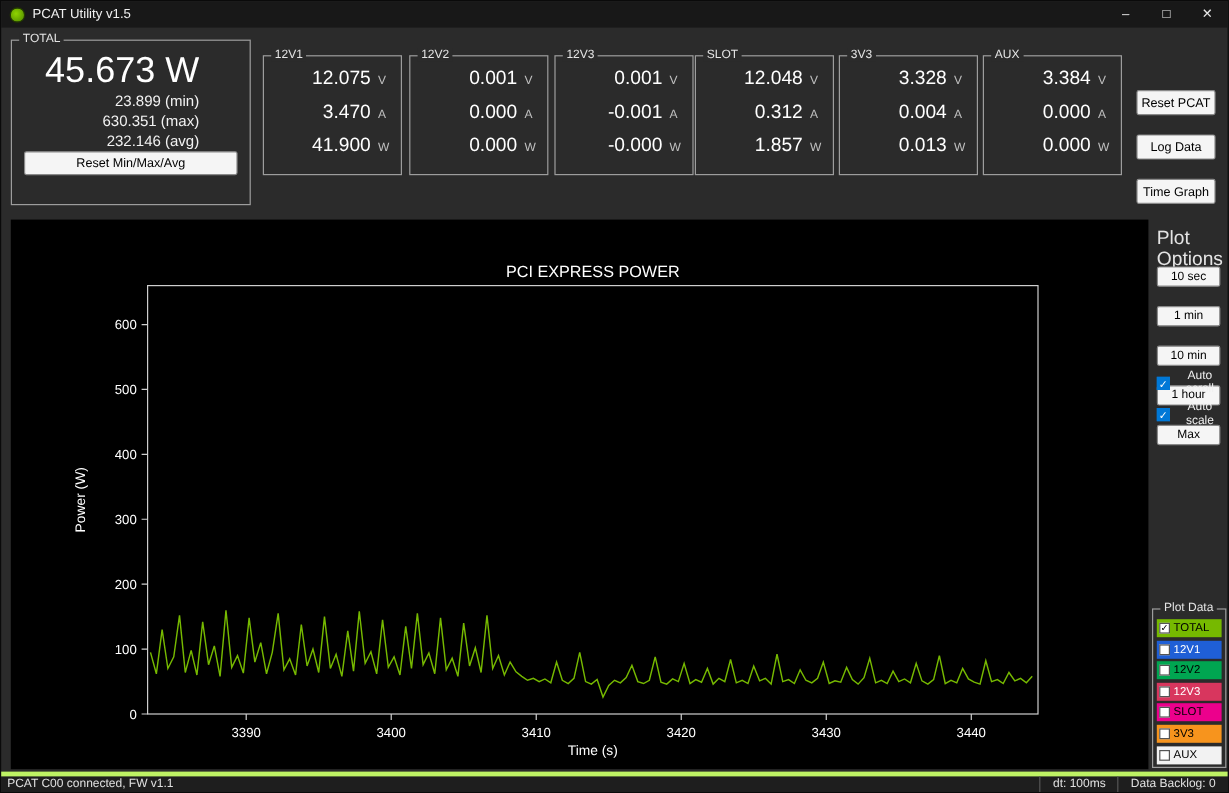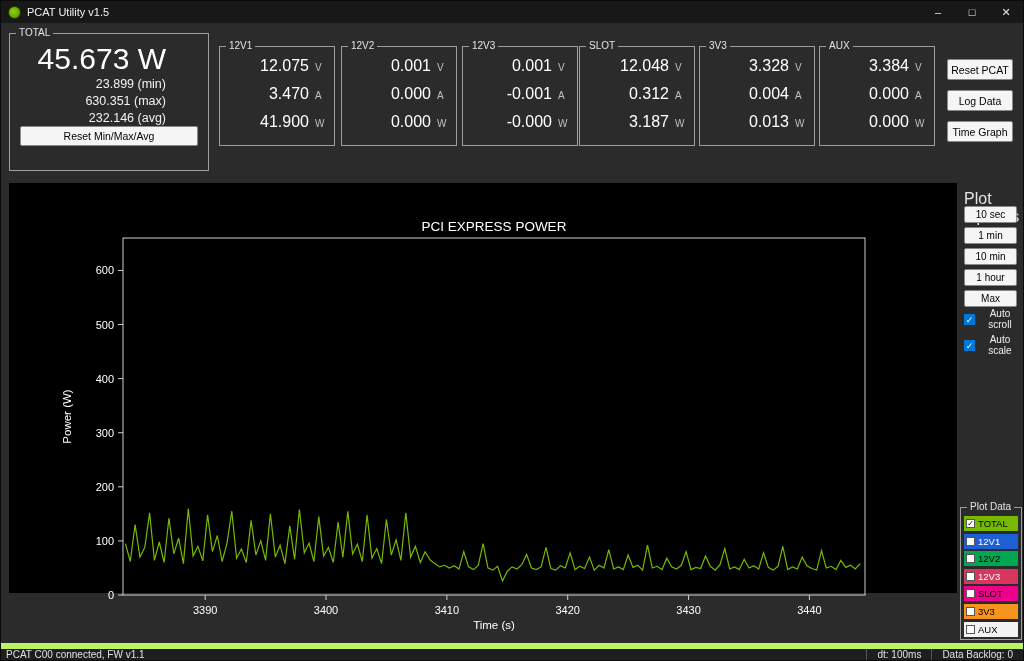--- a/index.html
+++ b/index.html
@@ -14,54 +14,54 @@
   .win-btn { width:34px; height:100%; background:transparent; border:none; color:#e8e8e8; font-size:11px; line-height:22px; text-align:center; }
 
   
   .groupbox { position:absolute; border:1px solid #9d9d9d; }
   .group-label { position:absolute; top:-7px; left:6px; background:#2b2b2b; padding:0 3px; font-size:10px; color:#e4e4e4; white-space:nowrap; }
 
   
   .total-box { left:8px; top:32px; width:200px; height:138px; }
   .total-value { margin-top:8px; padding-right:42px; text-align:right; font-size:30px; color:#ffffff; }
   .total-stat { padding-right:42px; text-align:right; font-size:12.5px; line-height:17px; color:#f2f2f2; }
-  .btn { background:#f5f5f5; border:1px solid #8a8a8a; border-radius:2px; color:#000; font-size:10.5px; font-family:"Liberation Sans", sans-serif; }
+  .btn { background:#f5f5f5; border:1px solid #8a8a8a; border-radius:2px; color:#000; font-size:10.5px; font-family:"Liberation Sans", sans-serif;margin-top:16px; }
   .reset-mma { position:absolute; left:10px; right:10px; bottom:24px; height:20px; }
 
   
   .rail-box { top:45px; width:116px; height:100px; padding-top:10px; }
   .rail-row { display:flex; justify-content:flex-end; align-items:baseline; height:28px; padding-right:9px; }
   .rail-value { font-size:16px; color:#ffffff; }
   .rail-unit { font-size:10px; color:#c0c0c0; margin-left:6px; width:10px; }
 
   
   #action-buttons { position:absolute; left:946px; top:58px; width:66px; }
   #action-buttons .btn { display:block; width:66px; height:21px; margin-bottom:10px; }
 
   
-  .graph-area { position:absolute; left:8px; top:182px; width:948px; height:410px; background:#000; }
+  .graph-area { position:absolute; left:8px; top:182px; width:948px; height:458px; background:#000; }
 
   
   .plot-options-label { position:absolute; left:963px; top:189px; font-size:16px; color:#e4e4e4; }
   #plot-option-buttons { position:absolute; left:963px; top:205px; width:54px; }
   #plot-option-buttons .btn { display:block; width:53px; height:17px; margin-bottom:4px; font-size:10px; }
   #plot-option-checks { position:absolute; left:963px; top:307px; }
   .check-row { display:flex; align-items:center; margin-bottom:4px; }
   .checkbox { width:11px; height:11px; font-size:9px; line-height:11px; text-align:center; border:1px solid #7a7a7a; background:#fff; color:#fff; }
   .checkbox.checked { background:#0078d7; border-color:#0078d7; }
   .check-row .check-label { font-size:10px; color:#f0f0f0; margin-left:2px;text-align:center; }
 
   
   .plot-data-group { left:959px; top:506px; width:62px; height:133px; padding:8px 3px 3px 3px; }
   .legend-row { display:flex; align-items:center; height:15px; margin-bottom:2.6px; padding-left:2px; }
   .legend-check { width:9px; height:9px; background:#fff; border:1px solid #555; font-size:8px; line-height:8px; text-align:center; color:#000; flex:none; }
   .legend-label { font-size:9.5px; margin-left:3px; white-space:nowrap; }
 
   
-  .statusbar { position:absolute; left:0; right:0; bottom:0; height:17px; background:#1e1e1e; border-top:6px solid #bef264; display:flex; align-items:center; font-size:10px; color:#e0e0e0; }
+  .statusbar { position:absolute; left:0; right:0; bottom:0; height:17px; background:#1e1e1e; border-top:4px solid #bef264; display:flex; align-items:center; font-size:10px; color:#e0e0e0; }
   .statusbar .left-text { padding-left:5px; }
   .statusbar .seg { margin-left:0; border-left:1px solid #555; height:100%; display:flex; align-items:center; padding:0 10px; }
   .statusbar .spacer { margin-left:auto; }
 </style>
 </head>
 <body>
 
 <div class="window">
 
   <div class="titlebar">
@@ -133,21 +133,21 @@
       <span class="group-label rail-label">SLOT</span>
       <div class="rail-row">
         <span class="rail-value">12.048</span>
         <span class="rail-unit">V</span>
       </div>
       <div class="rail-row">
         <span class="rail-value">0.312</span>
         <span class="rail-unit">A</span>
       </div>
       <div class="rail-row">
-        <span class="rail-value">3.187</span>
+        <span class="rail-value">1.857</span>
         <span class="rail-unit">W</span>
       </div>
     </div>
       <div class="groupbox rail-box" style="left: 698px;">
       <span class="group-label rail-label">3V3</span>
       <div class="rail-row">
         <span class="rail-value">3.328</span>
         <span class="rail-unit">V</span>
       </div>
       <div class="rail-row">

